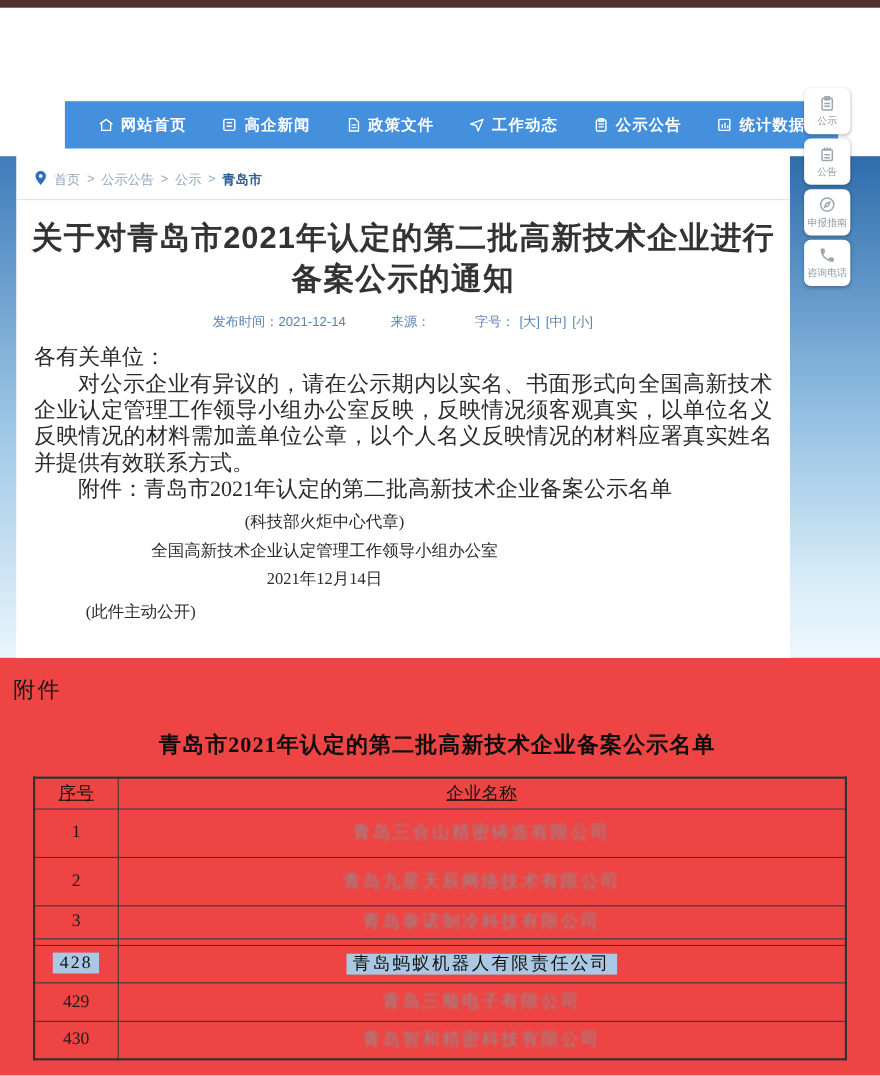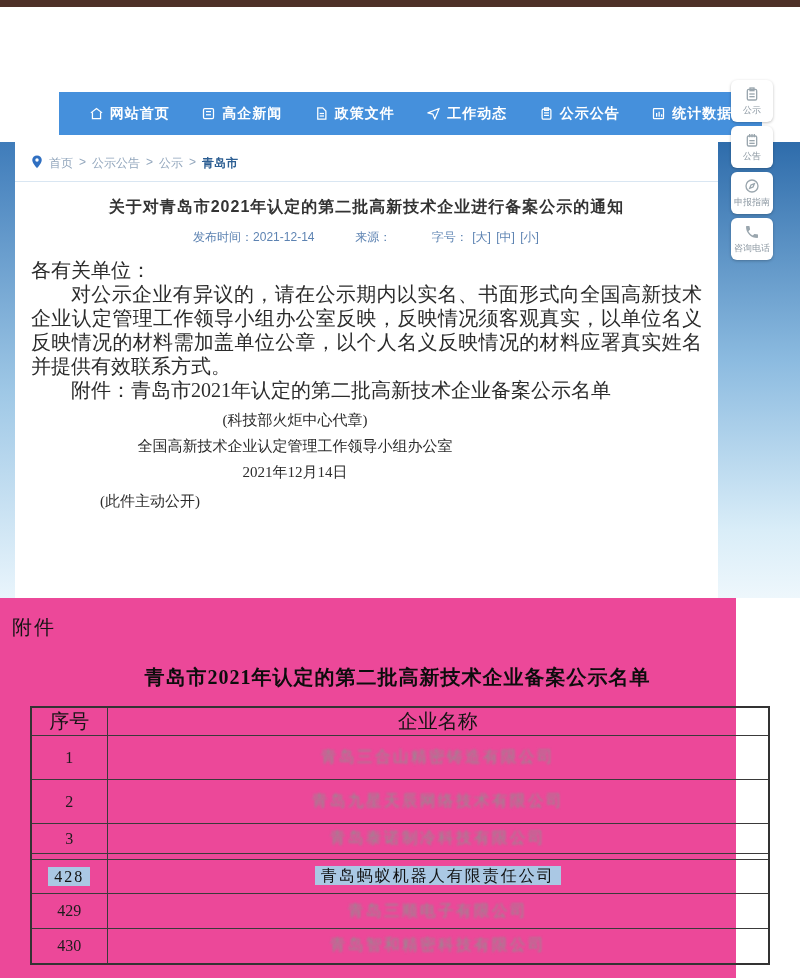--- a/index.html
+++ b/index.html
@@ -47,44 +47,44 @@
     flex-direction:column; gap:4px; z-index:5; }
   .side-btn { height:42px; background:#fff; border-radius:6px; display:flex; flex-direction:column;
     align-items:center; justify-content:center; gap:2px; color:#8d99a3; font-size:9px;
     box-shadow:0 1px 3px rgba(0,0,0,.25); cursor:pointer; }
 
   .panel { position:absolute; left:15px; top:142px; width:703px; height:456px; background:#fff; overflow:hidden; z-index:1; }
   .crumbs { display:flex; align-items:flex-start; gap:6px; padding:13px 16px 9px; font-size:12px;
     color:#93a7bd; border-bottom:1px solid #d9e6f2; }
   .crumb { cursor:pointer; }
   .crumb-cur { color:#2d5f93; font-weight:bold; }
-  .art-title { margin-top:15px; text-align:center; font-size:16px; font-weight:bold; color:#333;
+  .art-title { margin-top:15px; text-align:center; font-size:28px; font-weight:bold; color:#333;
     letter-spacing:1px; }
   .art-meta { margin-top:11px; text-align:center; font-size:12px; color:#5d83b2; }
   .art-meta .gap { display:inline-block; width:34px; }
   .art-meta .sz { margin:0 1px; cursor:pointer; }
   .art-body { margin:12px 16px 0; font-family:"Liberation Serif", serif; font-size:20px;
     color:#2b2b2b; line-height:24px; text-align:justify; }
   .art-body p { margin:0; }
   .ind { text-indent:2em; }
   .sig { width:560px; margin-top:5px; text-align:center; font-family:"Liberation Serif", serif;
     font-size:15px; color:#2b2b2b; line-height:26px; }
-  .disclosure { margin:7px 0 0 85px; font-family:"Liberation Serif", serif; font-size:15px; color:#2b2b2b; }
+  .disclosure { margin:7px 0 0 63px; font-family:"Liberation Serif", serif; font-size:15px; color:#2b2b2b; }
 
   
-  .doc-area { position:relative; width:736px; height:380px; background:#ec4899;
+  .doc-area { position:relative; width:800px; height:380px; background:#ef4444;
     font-family:"Liberation Serif", serif; color:#141414; }
   .att-label { padding:16px 0 0 12px; font-size:20px; letter-spacing:2px; }
   .att-title { margin-top:23px; width:760px; text-align:center; font-size:20px; font-weight:bold;
     letter-spacing:1px; color:#0d0d0d;padding-left:35px; }
   table.company { margin:15px 0 0 30px; width:740px; border-collapse:collapse;
     border:2px solid #333; table-layout:fixed; }
   table.company th, table.company td { border:1px solid #3a3a3a; text-align:center;
     vertical-align:middle; overflow:hidden; }
-  table.company th { font-weight:normal; font-size:20px; height:28px; }
+  table.company th { font-weight:normal; font-size:16px; height:28px;text-decoration:underline; }
   col.c-no { width:76px; }
   .h44 { height:44px; } .h30 { height:30px; } .h34 { height:34px; } .h35 { height:35px; }
   tr.splice td { height:6px; padding:0; }
   .num { font-size:16px; color:#1c1c1c; }
   .bname { font-size:16px; letter-spacing:2px; color:#8f8f8f; filter:blur(1.2px); }
   .hl { background:#aac8e4; color:#121212; padding:1px 6px; font-size:16px; letter-spacing:2px; }
 </style>
 </head>
 <body>
 

